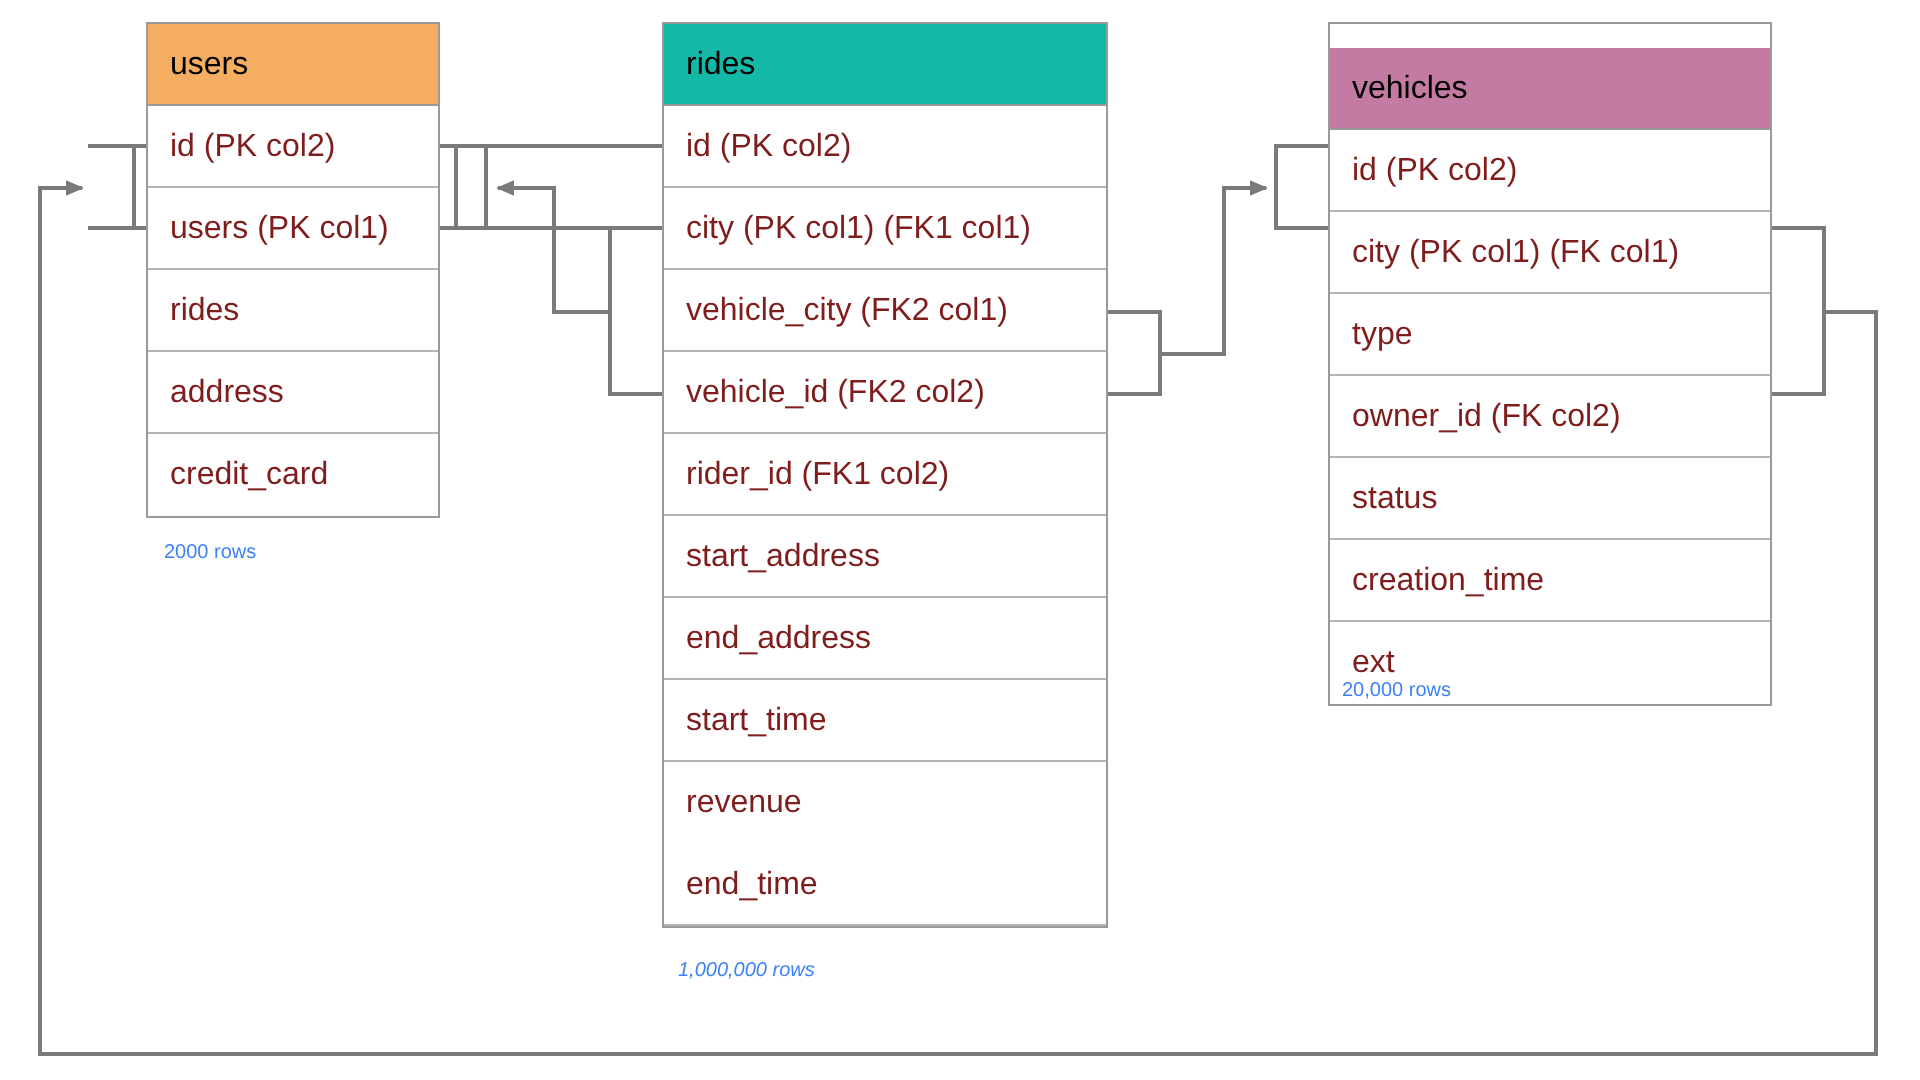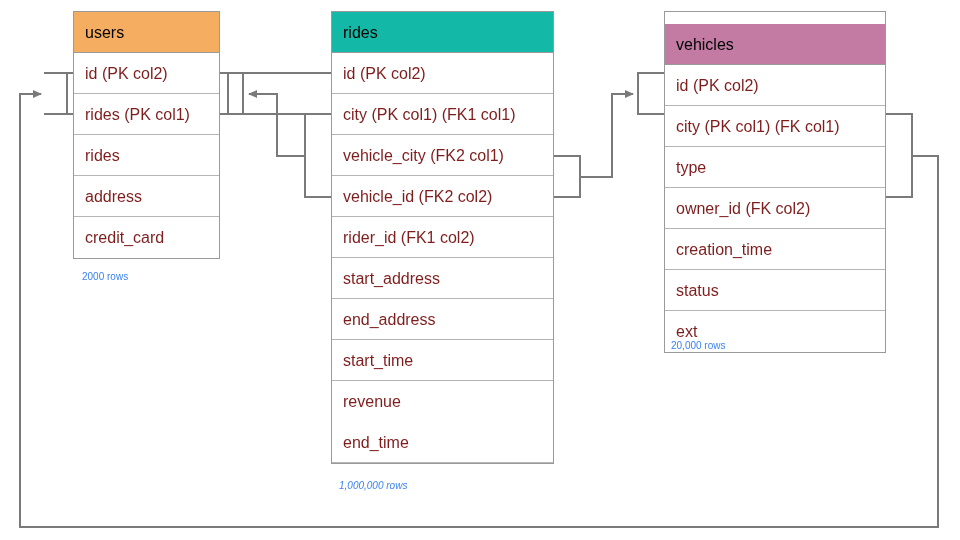--- a/index.html
+++ b/index.html
@@ -107,21 +107,21 @@
       <path d="M912,156 L938,156 L938,527 L20,527 L20,94 L41,94" fill="none" stroke="#7a7a7a" stroke-width="2" marker-end="url(#arrow)"></path>
       <path d="M44,73 L67,73 L67,114 L44,114" fill="none" stroke="#7a7a7a" stroke-width="2"></path>
       <path d="M73,73 L44,73" fill="none" stroke="#7a7a7a" stroke-width="2"></path>
       <path d="M73,114 L44,114" fill="none" stroke="#7a7a7a" stroke-width="2"></path>
     </g>
   </svg>
 
   <div class="table" id="tbl-users">
     <div class="hdr" style="background: rgb(245, 174, 97);">users</div>
     <div class="col">id (PK col2)</div>
-    <div class="col">rides (PK col1)</div>
+    <div class="col">users (PK col1)</div>
     <div class="col">rides</div>
     <div class="col">address</div>
     <div class="col last">credit_card</div>
   </div>
   <div class="rowcount" id="rc-users">2000 rows</div>
 
   <div class="table" id="tbl-rides">
     <div class="hdr" style="background: #14b8a6;">rides</div>
     <div class="col">id (PK col2)</div>
     <div class="col">city (PK col1) (FK1 col1)</div>
@@ -135,19 +135,19 @@
     <div class="col">end_time</div>
   </div>
   <div class="rowcount" id="rc-rides">1,000,000 rows</div>
 
   <div class="table" id="tbl-vehicles">
     <div class="hdr" style="background: rgb(195, 123, 164); margin-top: 12px;">vehicles</div>
     <div class="col">id (PK col2)</div>
     <div class="col">city (PK col1) (FK col1)</div>
     <div class="col">type</div>
     <div class="col">owner_id (FK col2)</div>
+    <div class="col">status</div>
     <div class="col">creation_time</div>
-    <div class="col">status</div>
     <div class="col last">ext</div>
   </div>
   <div class="rowcount" id="rc-vehicles">20,000 rows</div>
 
 </div>
 
 </body></html>

